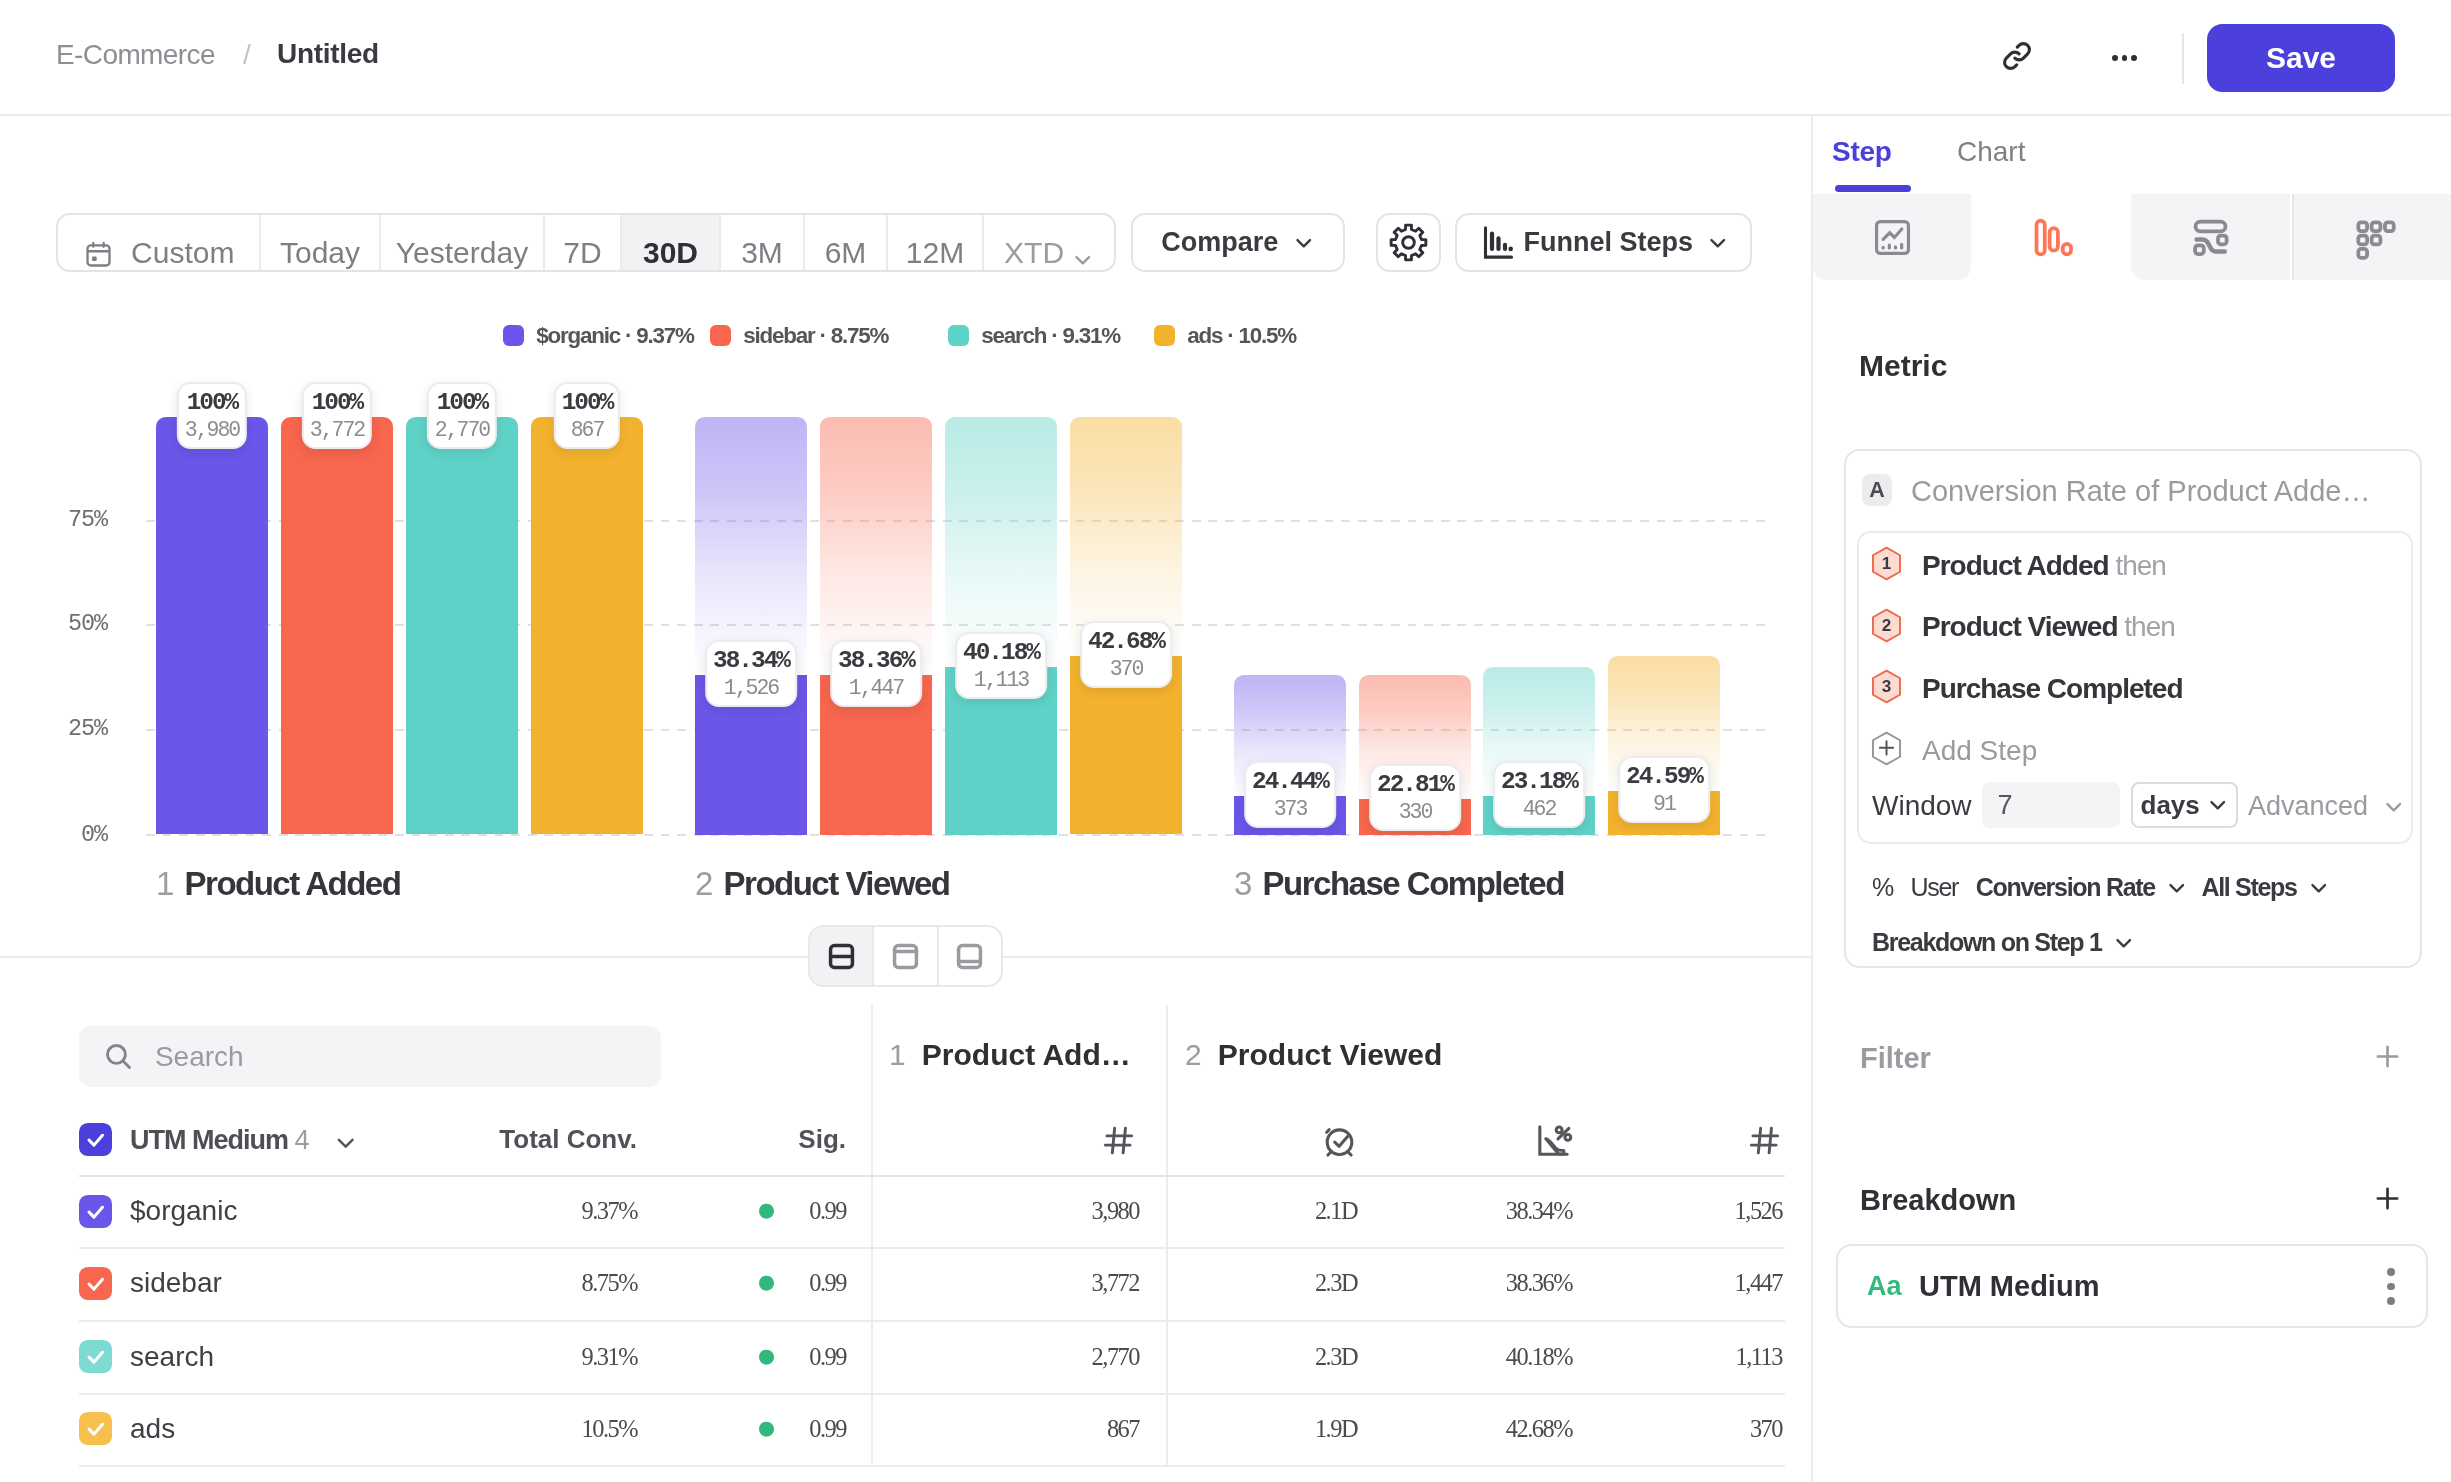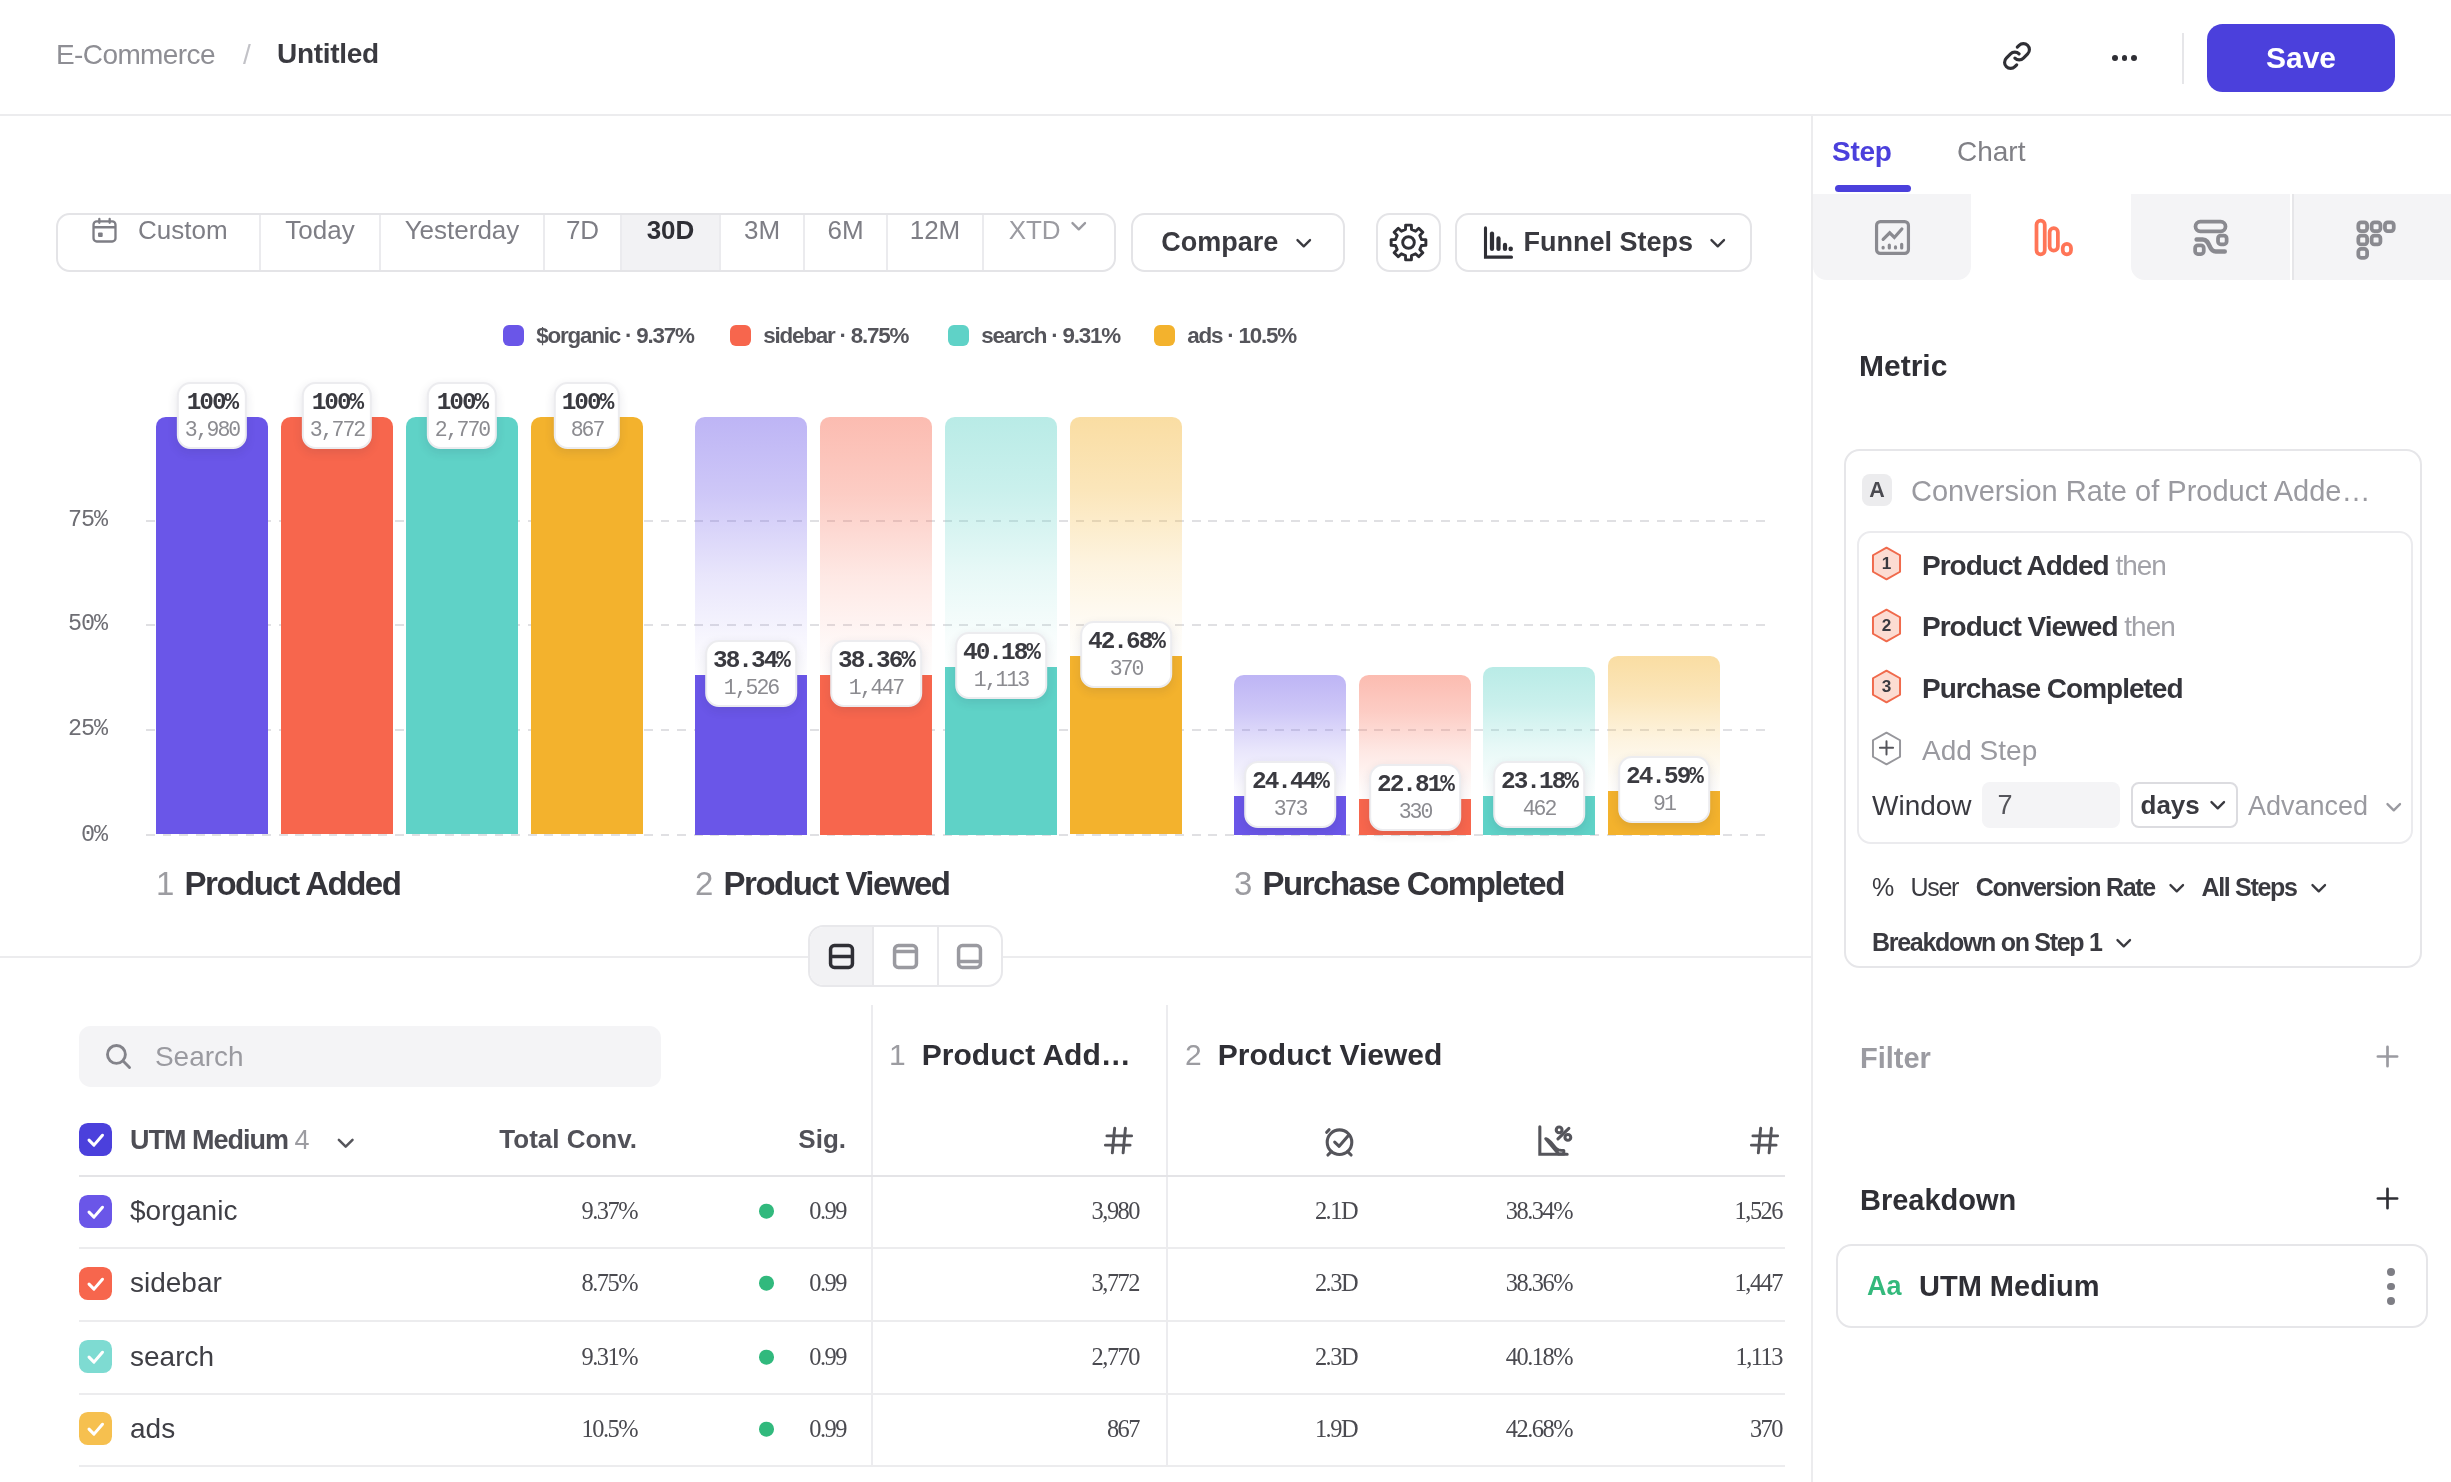--- a/index.html
+++ b/index.html
@@ -12,21 +12,21 @@
  border-radius:13.7px;box-shadow:0 3.9px 9.8px rgba(40,40,70,0.10);padding:2.9px 5.9px 3.9px;text-align:center;z-index:5}
 .bp{font-family:"Liberation Mono",monospace;font-size:24.4px;font-weight:700;color:#3A3A40;letter-spacing:-2px;line-height:31px;white-space:nowrap}
 .bc{font-family:"Liberation Mono",monospace;font-size:21.5px;color:#8B8B90;letter-spacing:-2px;line-height:25px;white-space:nowrap}
 .grid{position:absolute;left:146px;width:1619px;height:2px;background:repeating-linear-gradient(90deg,#E0E0E3 0,#E0E0E3 8.8px,transparent 8.8px,transparent 16.6px)}
 .ylab{position:absolute;right:2344px;text-align:right;font-family:"Liberation Mono",monospace;
  font-size:23.4px;color:#6E6E74;letter-spacing:-1px;transform:translateY(-50%);width:107px}
 .steplab{position:absolute;top:865px;font-size:33px;font-weight:700;color:#35353B;letter-spacing:-1.5px}
 .steplab span{color:#9C9CA1;font-weight:400;margin-right:11.7px}
 .btn{position:absolute;top:213px;height:59px;border:2px solid #E4E4E7;border-radius:13.7px;background:#fff;
  display:flex;align-items:center;justify-content:center;font-size:27px;font-weight:700;color:#3A3A40}
-.seg{height:55px;display:flex;align-items:flex-start;justify-content:center;font-size:26px;color:#7E7E85;border-right:2px solid #EBEBEE}
+.seg{height:55px;display:flex;align-items:flex-end;justify-content:center;font-size:30px;color:#7E7E85;border-right:2px solid #EBEBEE}
 .cb{width:33px;height:33px;border-radius:8.8px;display:flex;align-items:center;justify-content:center;position:absolute;left:79px}
 .vline{position:absolute;width:2px;background:#ECECEF}
 .hline{position:absolute;height:2px;background:#ECECEE}
 .num{position:absolute;font-family:Liberation Serif, serif;font-size:24.4px;color:#4A4A50;letter-spacing:-1.5px;transform:translateY(-50%);text-align:right}
 .rowlab{position:absolute;font-size:28px;color:#3F3F45;transform:translateY(-50%)}
 .gdot{position:absolute;width:14.6px;height:14.6px;border-radius:50%;background:#31B97D;transform:translateY(-50%)}
 .hex{position:absolute;width:33px;height:35px}
 .sideh{position:absolute;font-size:29px;font-weight:700}
 .plus{position:absolute;width:29px;height:29px}
 </style></head>
@@ -88,21 +88,21 @@
  <span style="margin-left:6px">Funnel Steps</span>
     <span style="width:13.7px"></span>
     <svg class="chev" viewBox="0 0 24 24">
       <polyline points="5,9 12,16 19,9" fill="none" stroke="currentColor" stroke-width="2.6" stroke-linecap="round" stroke-linejoin="round"></polyline>
     </svg>
 </div>
 <div class="abs row" style="left:503px;top:323px;height:25px">
     <div style="width:20.5px;height:20.5px;border-radius:5.9px;background:#6A56E8;margin-right:12.7px"></div>
     <span style="font-size:22.4px;color:#55555B;font-weight:700;letter-spacing:-1.2px">$organic · 9.37%</span>
   </div>
-<div class="abs row" style="left:730px;top:323px;height:25px">
+<div class="abs row" style="left:710px;top:323px;height:25px">
     <div style="width:20.5px;height:20.5px;border-radius:5.9px;background:#F7664D;margin-right:12.7px"></div>
     <span style="font-size:22.4px;color:#55555B;font-weight:700;letter-spacing:-1.2px">sidebar · 8.75%</span>
   </div>
 <div class="abs row" style="left:948px;top:323px;height:25px">
     <div style="width:20.5px;height:20.5px;border-radius:5.9px;background:#5FD2C7;margin-right:12.7px"></div>
     <span style="font-size:22.4px;color:#55555B;font-weight:700;letter-spacing:-1.2px">search · 9.31%</span>
   </div>
 <div class="abs row" style="left:1154px;top:323px;height:25px">
     <div style="width:20.5px;height:20.5px;border-radius:5.9px;background:#F3B22D;margin-right:12.7px"></div>
     <span style="font-size:22.4px;color:#55555B;font-weight:700;letter-spacing:-1.2px">ads · 10.5%</span>

